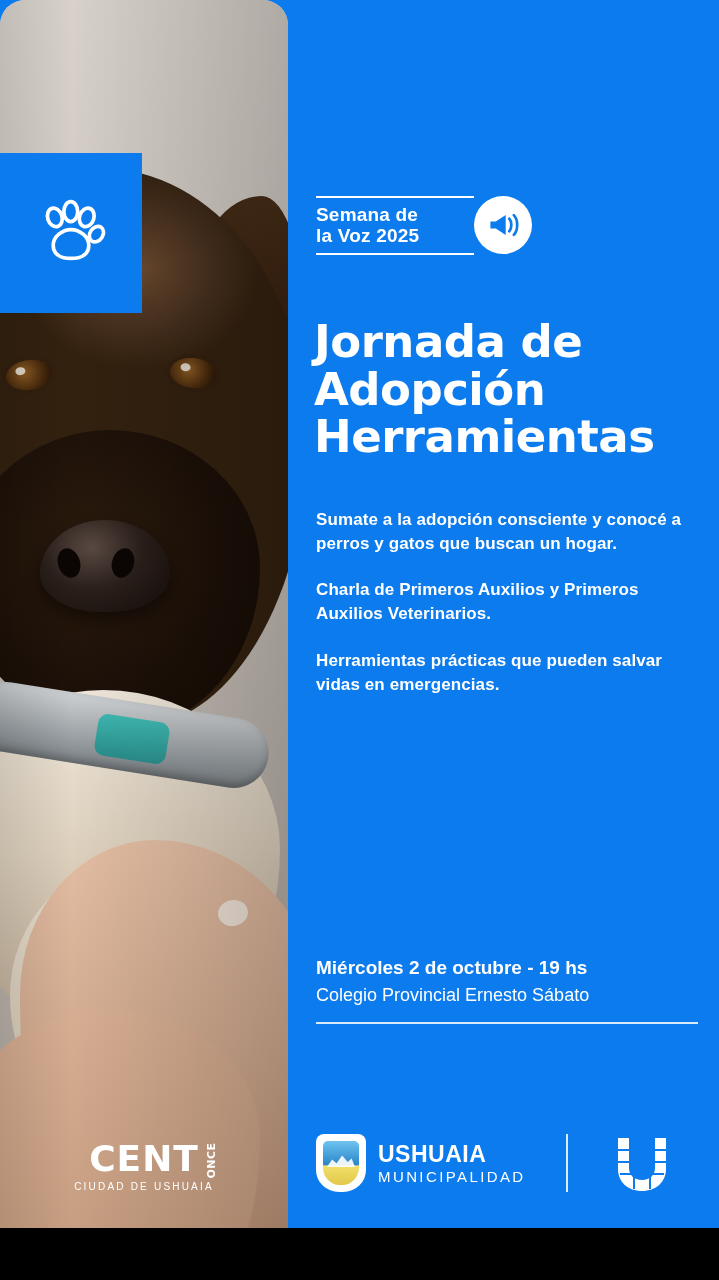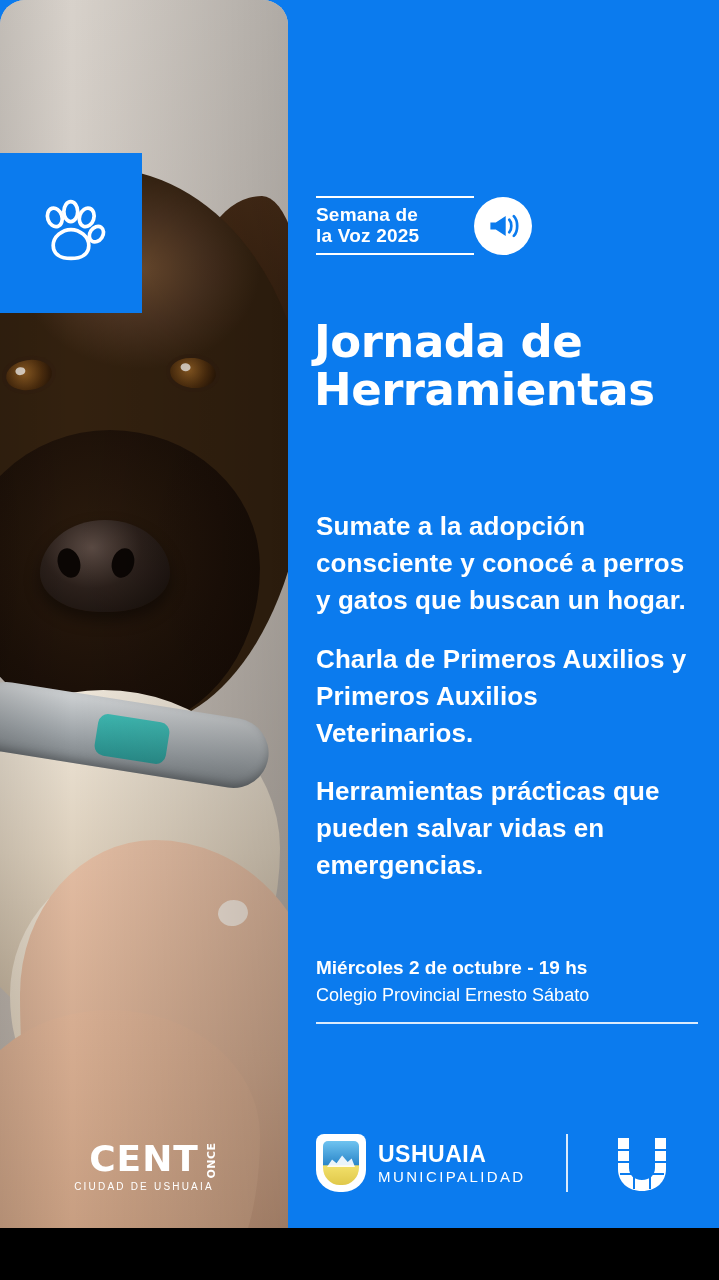--- a/index.html
+++ b/index.html
@@ -203,21 +203,21 @@
     left: 288px; top: 0;
     width: 431px; height: 1280px;
     background: #0b7bee;
     padding: 0 28px;
   }
 
   
   .head-row {
     position: absolute;
     left: 28px; top: 196px;
-    display: flex; align-items: flex-end; 
+    display: flex; align-items: flex-start; 
   }
   .semana-block { color: #fff; }
   .semana-rule-top, .semana-rule-bot {
     width: 158px; height: 2px; background: #fff;
   }
   .semana-text {
     font-size: 19px; font-weight: 700; line-height: 1.12;
     padding: 6px 0 6px 0;
     letter-spacing: .2px;
   }
@@ -244,21 +244,21 @@
   }
 
   
   .paras {
     position: absolute;
     left: 28px; top: 508px;
     width: 382px;
     color: #fff;
   }
   .para {
-    font-size: 26px;
+    font-size: 17px;
     font-weight: 700;
     line-height: 1.42;
     margin-bottom: 22px;
     letter-spacing: .1px;
   }
 
   
   .event {
     position: absolute;
     left: 28px; top: 956px;
@@ -387,20 +387,21 @@
         <svg viewBox="0 0 40 40" aria-hidden="true">
           <path d="M6 16h6l11-7v22l-11-7H6z" fill="#0b7bee"></path>
           <path d="M27 13c3 3 3 11 0 14" stroke="#0b7bee" stroke-width="3" fill="none" stroke-linecap="round"></path>
           <path d="M32 9c5 5 5 17 0 22" stroke="#0b7bee" stroke-width="3" fill="none" stroke-linecap="round"></path>
         </svg>
       </div>
     </div>
 
     <div class="title">
       <div>Jornada de</div>
+      <div>Adopción</div>
       <div>Herramientas</div>
     </div>
 
     <div class="paras">
       <p class="para">Sumate a la adopción consciente y conocé a perros y gatos que buscan un hogar.</p>
       <p class="para">Charla de Primeros Auxilios y Primeros Auxilios Veterinarios.</p>
       <p class="para">Herramientas prácticas que pueden salvar vidas en emergencias.</p>
     </div>
 
     <div class="event">

